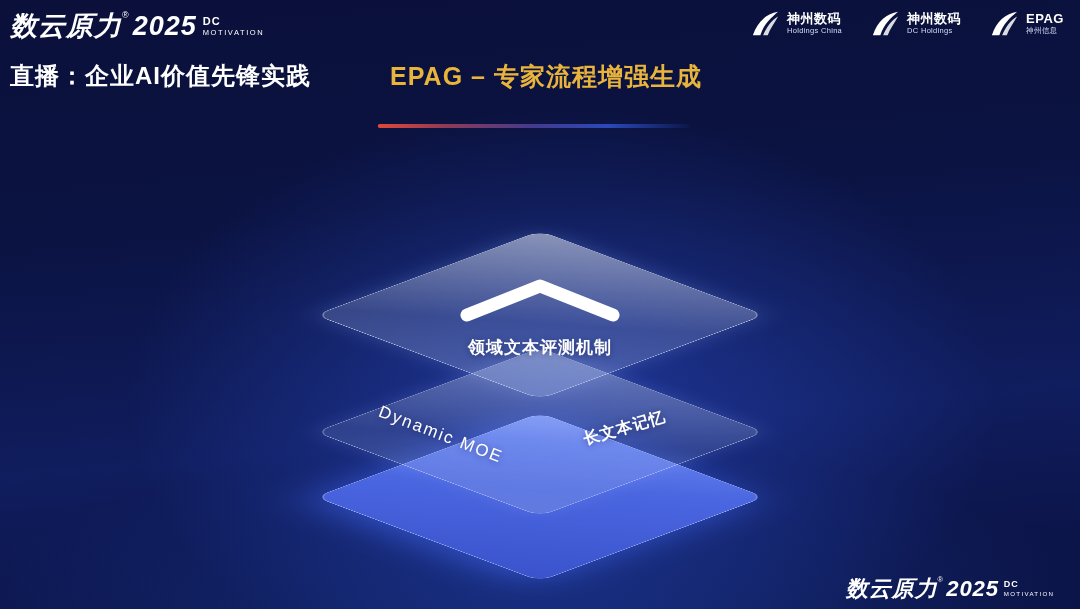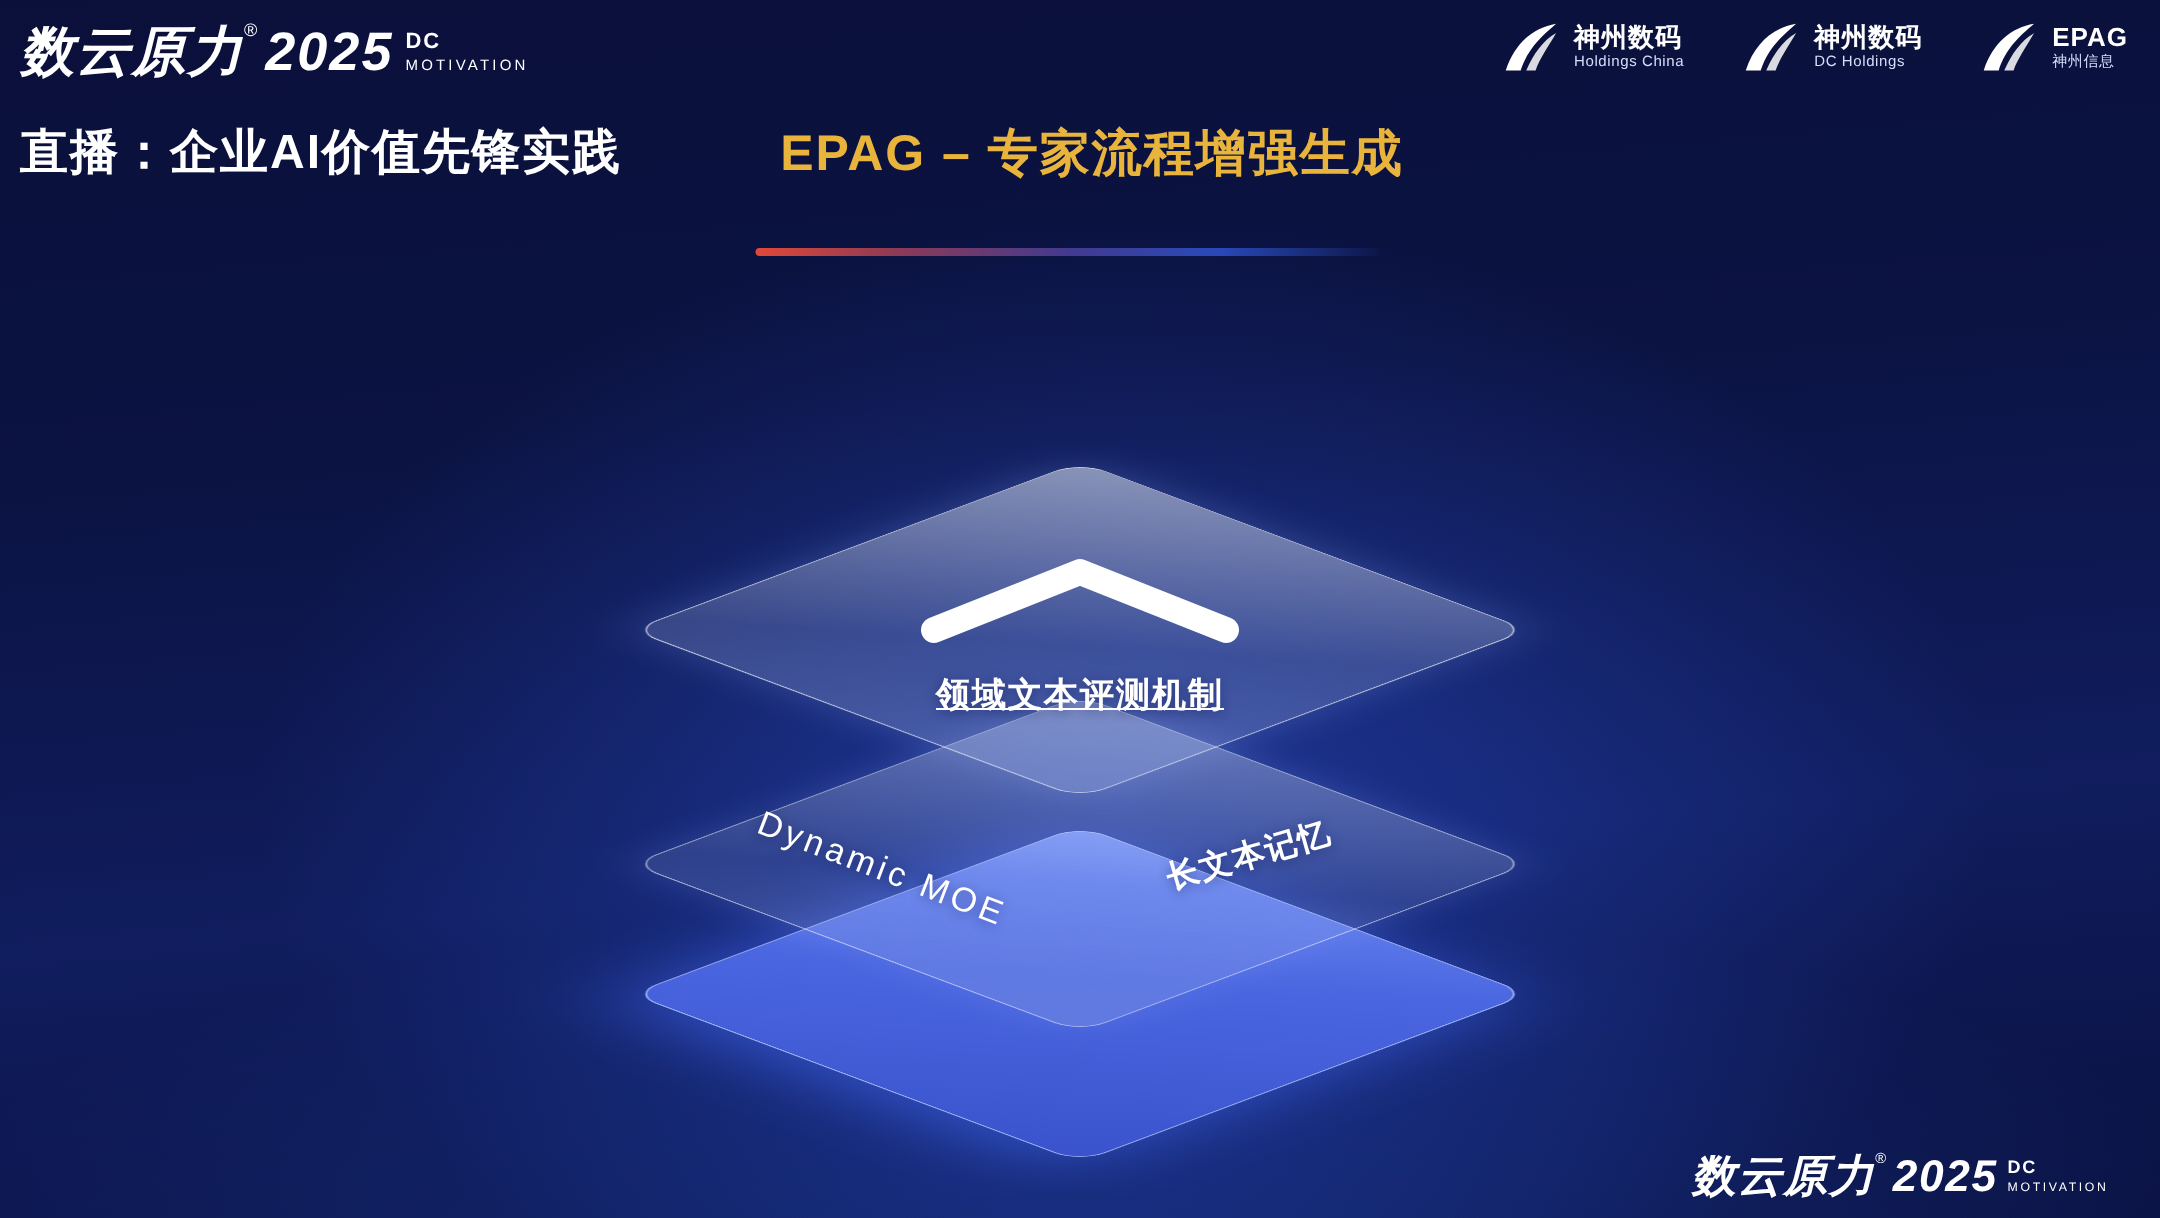--- a/index.html
+++ b/index.html
@@ -80,21 +80,21 @@
     box-shadow:0 0 30px rgba(130,160,255,0.22);
   }
   .layer-bottom{
     top:108px; z-index:1;
     background:linear-gradient(145deg, #7390f6 0%, #4a66e0 45%, #3a53cc 100%);
     border:1.5px solid rgba(195,210,255,0.65);
     box-shadow:0 14px 60px rgba(70,110,255,0.55);
   }
   .chevron{ position:absolute; left:50%; top:48px; transform:translateX(-50%); z-index:4; }
   .layer-label{ position:absolute; z-index:5; text-shadow:0 1px 6px rgba(10,20,70,0.45); }
-  .label-top{ top:106px; left:0; width:100%; text-align:center; font-size:17px; font-weight:700; letter-spacing:1px;text-decoration:underline; }
+  .label-top{ top:106px; left:0; width:100%; text-align:center; font-size:17px; font-weight:700; letter-spacing:1px; }
   .label-dynamic{ left:108px; top:172px; transform:rotate(21deg); transform-origin:left top; font-size:17px; letter-spacing:2px; font-weight:500; }
   .label-memory{ left:306px; top:200px; transform:rotate(-16deg); transform-origin:left top; font-size:16px; font-weight:600; letter-spacing:1px; }
   .label-bottom{ top:278px; left:0; width:100%; text-align:center; font-size:17px; font-weight:700; letter-spacing:1.5px; }
 </style>
 </head>
 <body>
 
 <div class="slide">
 
   <div class="brand brand-top-left">

